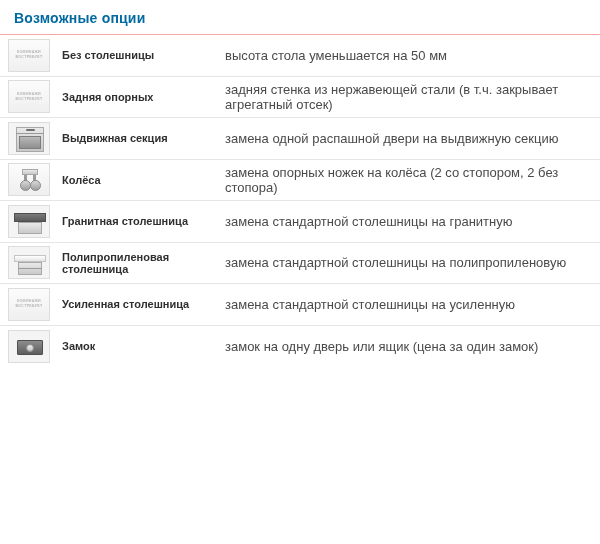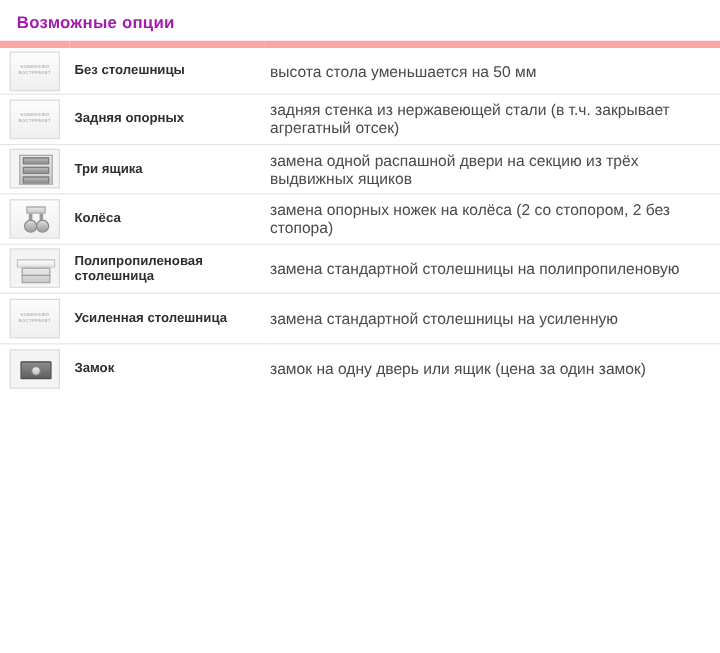--- a/index.html
+++ b/index.html
@@ -16,35 +16,35 @@
   }
   .page {
     width: 600px;
     height: 544px;
     position: relative;
     box-sizing: border-box;
   }
   .title {
     font-size: 14px;
     font-weight: bold;
-    color: #a21caf;
+    color: #0369a1;
     padding: 10px 0 8px 14px;
     letter-spacing: 0.2px;
   }
   .options-table {
     width: 600px;
     border-collapse: collapse;
     table-layout: fixed;
   }
   .option-row {
     height: 41.5px;
     border-top: 1px solid #e6e6e6;
   }
   .option-row:first-child {
-    border-top: 6px solid #fca5a5;
+    border-top: 1px solid #fca5a5;
   }
   .cell-icon {
     width: 58px;
     text-align: center;
     vertical-align: middle;
     padding: 0;
   }
   .cell-label {
     width: 155px;
     vertical-align: middle;
@@ -161,49 +161,59 @@
       <tr class="option-row">
         <td class="cell-icon">
           <span class="thumb thumb-plain">
             <span class="wm">КОМИНАЖИ<br>ВОСТРЕБУЕТ</span>
           </span>
         </td>
         <td class="cell-label">Задняя опорных</td>
         <td class="cell-desc">задняя стенка из нержавеющей стали (в т.ч. закрывает агрегатный отсек)</td>
       </tr>
 
-
-
       <tr class="option-row">
         <td class="cell-icon">
           <span class="thumb">
             <span class="box" style="left:7px;top:4px;width:28px;height:25px;"></span>
-            <span class="box box-dark" style="left:10px;top:6px;width:22px;height:6px;"></span>
-            <span class="box box-dark" style="left:10px;top:14px;width:22px;height:6px;"></span>
-            <span class="box box-dark" style="left:10px;top:22px;width:22px;height:6px;"></span>
-          </span>
-        </td>
-        <td class="cell-label">Три ящика</td>
-        <td class="cell-desc">замена одной распашной двери на секцию из трёх выдвижных ящиков</td>
-      </tr>
+            <span class="line" style="left:7px;top:10px;width:28px;height:1px;"></span>
+            <span class="handle" style="left:17px;top:6px;width:9px;height:2px;"></span>
+            <span class="box box-dark" style="left:10px;top:13px;width:22px;height:13px;"></span>
+          </span>
+        </td>
+        <td class="cell-label">Выдвижная секция</td>
+        <td class="cell-desc">замена одной распашной двери на выдвижную секцию</td>
+      </tr>
+
+
 
       <tr class="option-row">
         <td class="cell-icon">
           <span class="thumb thumb-plain">
             <span class="box" style="left:13px;top:5px;width:16px;height:6px;"></span>
             <span class="line" style="left:15px;top:11px;width:3px;height:7px;"></span>
             <span class="line" style="left:24px;top:11px;width:3px;height:7px;"></span>
             <span class="circle" style="left:11px;top:16px;width:11px;height:11px;"></span>
             <span class="circle" style="left:21px;top:16px;width:11px;height:11px;"></span>
           </span>
         </td>
         <td class="cell-label">Колёса</td>
         <td class="cell-desc">замена опорных ножек на колёса (2 со стопором, 2 без стопора)</td>
       </tr>
 
+      <tr class="option-row">
+        <td class="cell-icon">
+          <span class="thumb">
+            <span class="granite" style="left:5px;top:7px;width:32px;height:9px;background:linear-gradient(180deg,#7a7a7a 0%,#5a5a5a 100%);border:1px solid #4e4e4e;box-sizing:border-box;"></span>
+            <span class="box" style="left:9px;top:16px;width:24px;height:12px;"></span>
+          </span>
+        </td>
+        <td class="cell-label">Гранитная столешница</td>
+        <td class="cell-desc">замена стандартной столешницы на гранитную</td>
+      </tr>
 
       <tr class="option-row">
         <td class="cell-icon">
           <span class="thumb">
             <span class="white-top" style="left:5px;top:8px;width:32px;height:7px;"></span>
             <span class="box" style="left:9px;top:15px;width:24px;height:13px;"></span>
             <span class="line" style="left:9px;top:21px;width:24px;height:1px;"></span>
           </span>
         </td>
         <td class="cell-label">Полипропиленовая столешница</td>

